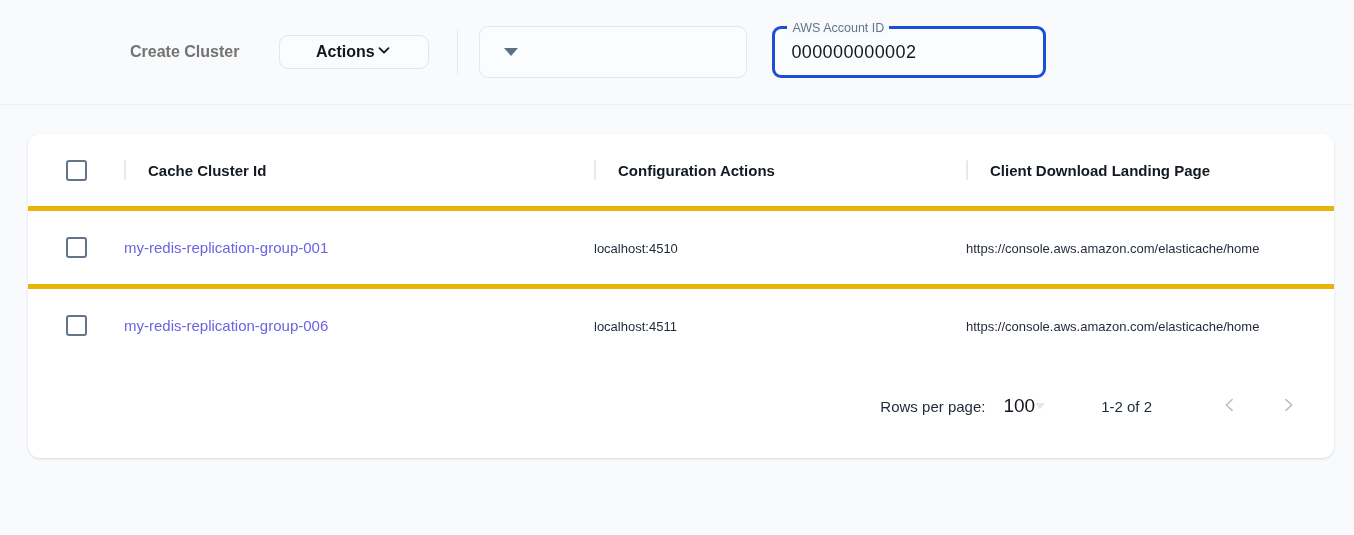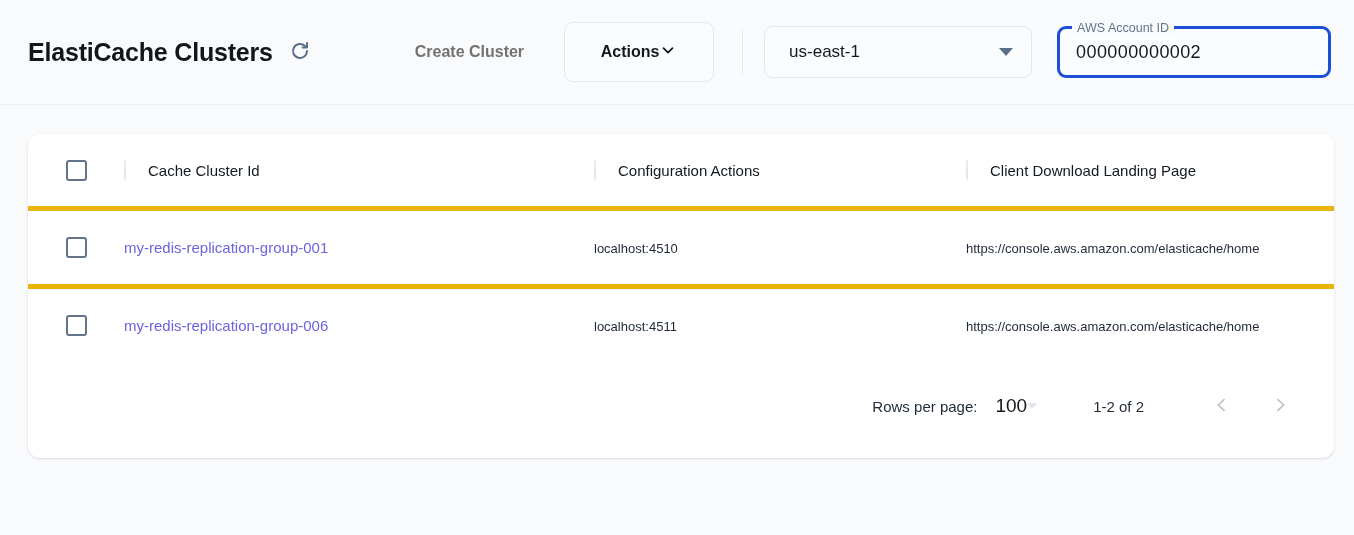--- a/index.html
+++ b/index.html
@@ -58,21 +58,21 @@
     background: none;
     border: none;
     padding: 8px 6px;
     cursor: pointer;
     white-space: nowrap;
     font-family: inherit;
   }
 
   .actions-btn {
     margin-left: 34px;
-    height: 60px;
+    height: 34px;
     min-width: 150px;
     box-sizing: border-box;
     display: flex;
     align-items: center;
     justify-content: center;
     padding: 0 12px;
     background: #fbfcfd;
     border: 1px solid #e3e7ec;
     border-radius: 9px;
     font-size: 16px;
@@ -178,21 +178,21 @@
 
   .hdr-row th { height: 72px; }
   .body-row td { height: 73px; }
   .body-row { border-top: 5px solid #eab308; }
 
   .cell-pad { padding-left: 10px; }
 
   .th-label {
     position: relative;
     font-size: 15px;
-    font-weight: normal;
+    font-weight: bold;
     color: #141a21;
     padding-left: 24px;
     white-space: nowrap;
   }
   .th-label::before {
     content: "";
     position: absolute;
     left: 0;
     top: 50%;
     transform: translateY(-50%);
@@ -226,21 +226,21 @@
   }
   .landing-cell {
     overflow: visible;
     white-space: nowrap;
   }
 
   
   .pager {
     position: absolute;
     left: 0;
-    right: 12px;
+    right: 4px;
     bottom: 0;
     height: 104px;
     display: flex;
     align-items: center;
     justify-content: flex-end;
     padding-right: 22px;
     box-sizing: border-box;
     gap: 0;
   }
   .pager-label {
@@ -282,47 +282,35 @@
     cursor: default;
   }
   .nav-prev { margin-left: 58px; }
   .nav-next { margin-left: 18px; }
 </style>
 </head>
 <body>
 
 <div class="topbar">
 
-  <div class="title-group">
-    <div class="page-title">ElastiCache Clusters</div>
-    <button class="refresh-btn">
-      <span>
-        <svg width="24" height="24" viewBox="0 0 24 24" fill="none">
-          <path d="M19 12a7 7 0 1 1-2.05-4.95" stroke="#5a7089" stroke-width="2" stroke-linecap="round"></path>
-          <path d="M19 4v4.4h-4.4" stroke="#5a7089" stroke-width="2" stroke-linecap="round" stroke-linejoin="round"></path>
-        </svg>
-      </span>
-    </button>
-  </div>
 
   <button class="create-btn">Create Cluster</button>
 
   <button class="actions-btn">
     <span>Actions</span>
     <span>
       <svg width="18" height="18" viewBox="0 0 24 24" fill="none">
         <path d="M6 9.5l6 6 6-6" stroke="#14181e" stroke-width="2.4" stroke-linecap="round" stroke-linejoin="round"></path>
       </svg>
     </span>
   </button>
 
   <div class="v-divider"></div>
 
   <div class="region-select">
-    <span class="region-value">us-east-1</span>
     <span class="tri-down"></span>
   </div>
 
   <div class="account-field">
     <span class="account-legend">AWS Account ID</span>
     <span class="account-value">000000000002</span>
   </div>
 </div>
 
 <div class="card">

